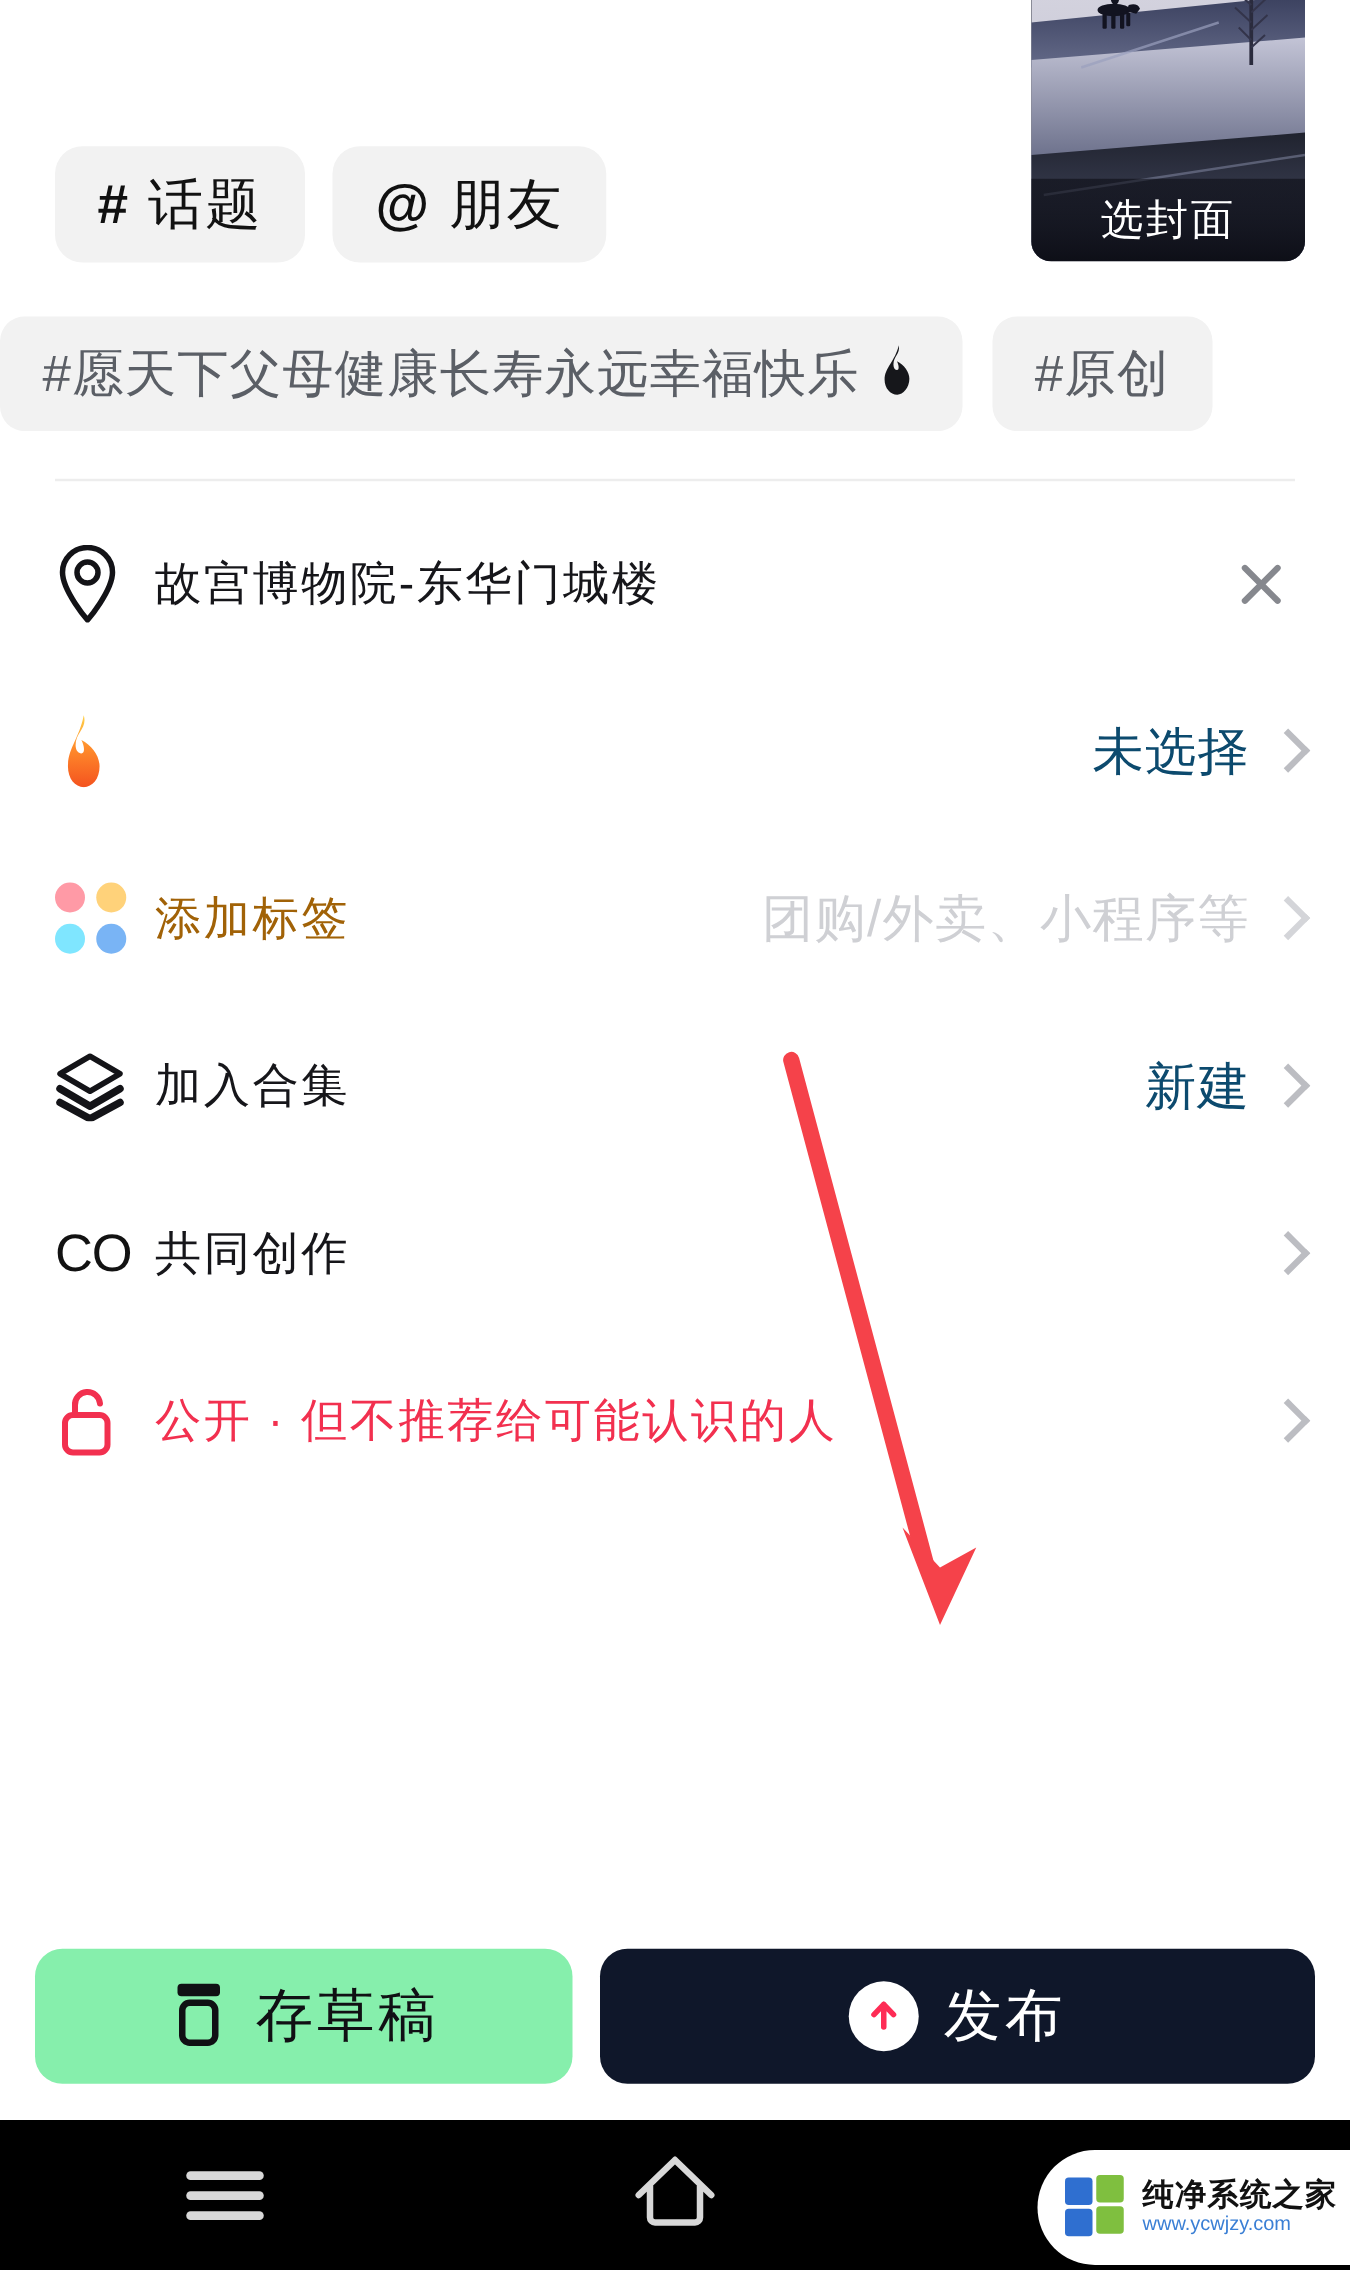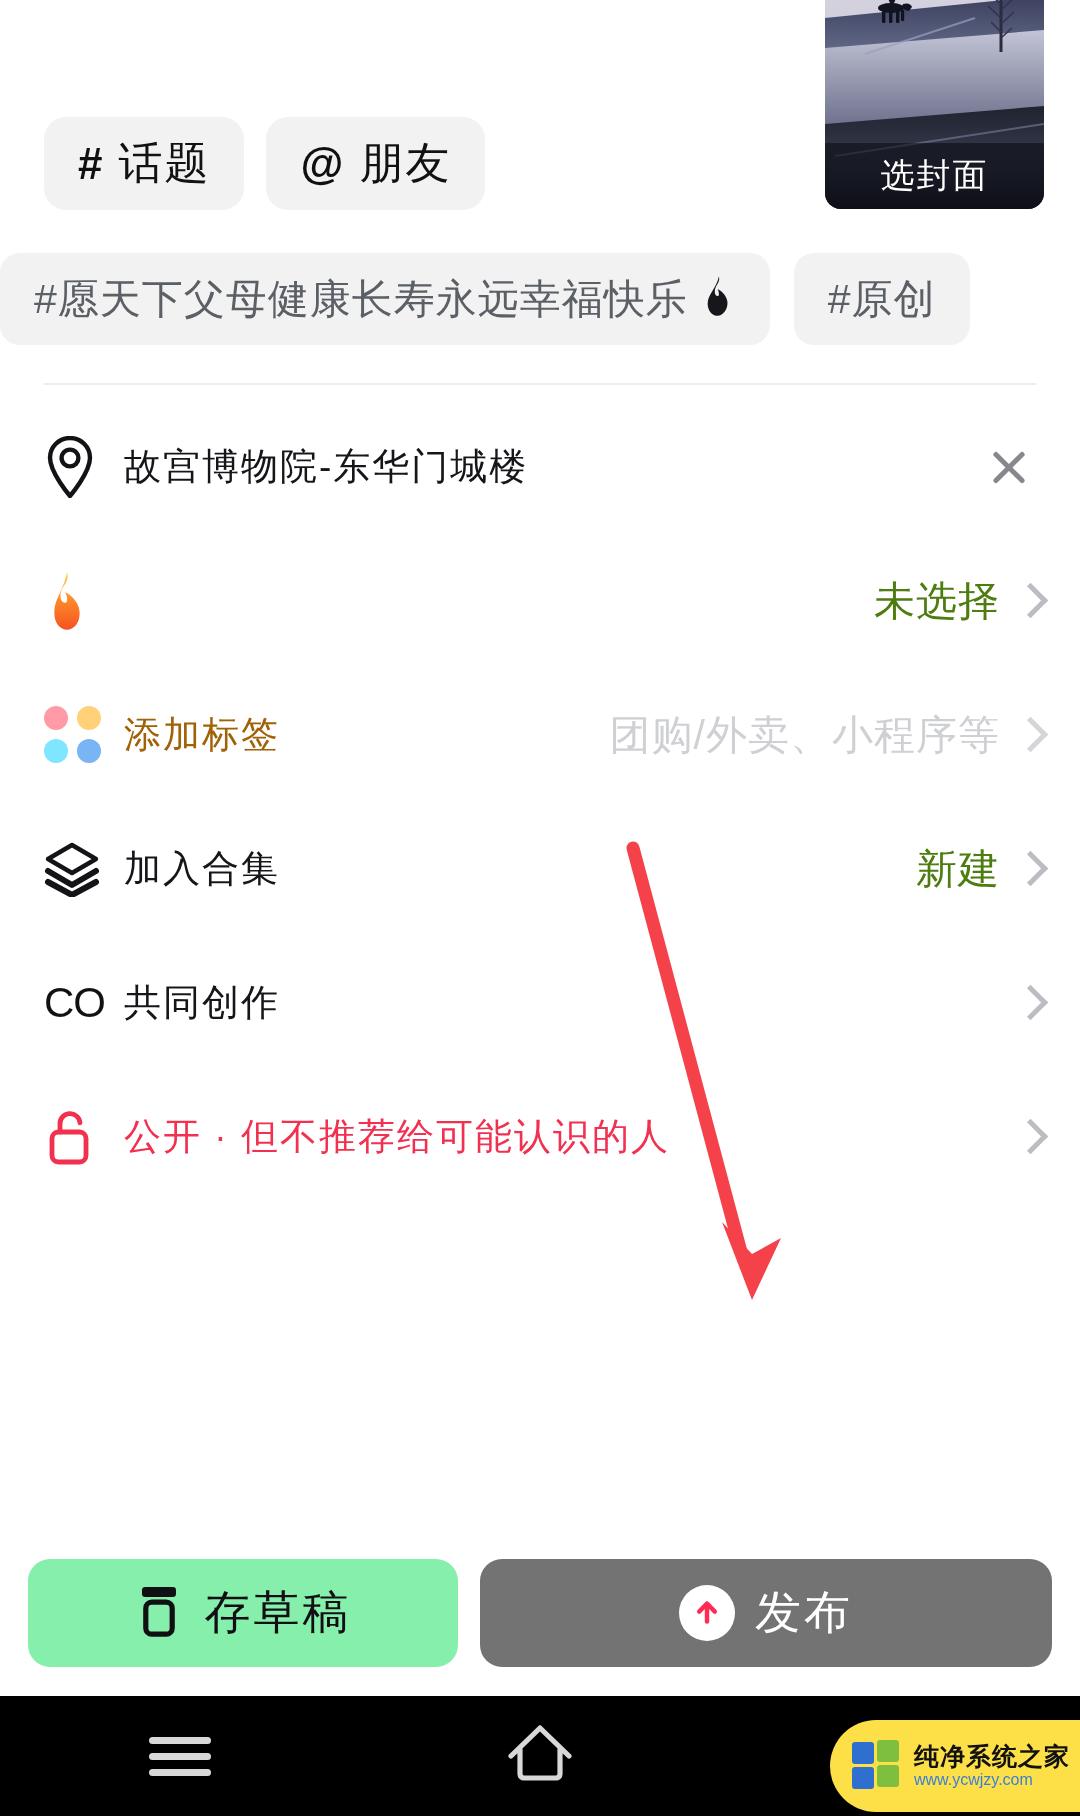--- a/index.html
+++ b/index.html
@@ -65,21 +65,21 @@
   .row-icon {
     width:80px; min-width:80px; display:flex; align-items:center;
     justify-content:flex-start;
   }
   .row-label { font-size:37px; color:#16161a; letter-spacing:2px; }
   .row-label.muted { color:#a16207; }
   .row-label.accent { color:#f2304f; }
   .row-right {
     margin-left:auto; display:flex; align-items:center; gap:18px;
   }
-  .row-value { font-size:41px; color:#4d7c0f; letter-spacing:1px; }
+  .row-value { font-size:41px; color:#0c4a6e; letter-spacing:1px; }
   .row-value.faint { color:#cfd0d4; }
   .chev { width:18px; height:33px; position:relative; }
   .chev::before{
     content:""; position:absolute; left:0; top:3px;
     width:20px; height:20px; border-right:5px solid #bcbdc2;
     border-top:5px solid #bcbdc2; transform:rotate(45deg);
   }
   .chev.faint::before { border-color:#d4d5d9; }
   .close-x {
     width:54px; height:54px; position:relative; cursor:pointer;
@@ -103,21 +103,21 @@
   .actions {
     position:absolute; left:0; right:0; bottom:120px; height:166px;
     display:flex; align-items:center; gap:22px; padding:0 28px;
   }
   .btn-draft {
     flex:0 0 430px; height:108px; background:#86efac; border-radius:22px;
     display:flex; align-items:center; justify-content:center; gap:22px;
   }
   .btn-draft .lbl { font-size:46px; color:#101014; letter-spacing:3px; }
   .btn-publish {
-    flex:1; height:108px; background:#737373; border-radius:22px;
+    flex:1; height:108px; background:#0f172a; border-radius:22px;
     display:flex; align-items:center; justify-content:center; gap:20px;
   }
   .btn-publish .lbl { font-size:46px; color:#fff; letter-spacing:3px; }
   .pub-circle {
     width:56px; height:56px; border-radius:50%; background:#fff;
     display:flex; align-items:center; justify-content:center;
   }
 
   
   .navbar {
@@ -125,21 +125,21 @@
     background:#000; display:flex; align-items:center;
   }
   .nav-btn { flex:1; display:flex; align-items:center; justify-content:center; }
   .hamburger { width:62px; }
   .hamburger i { display:block; height:7px; background:#d8d8d8;
     border-radius:4px; margin:9px 0; }
 
   
   .watermark {
     position:absolute; right:0; bottom:4px; width:250px; height:92px;
-    background:#fde047; border-radius:46px 0 0 46px;
+    background:#ffffff; border-radius:46px 0 0 46px;
     display:flex; align-items:center; gap:10px; padding-left:22px;
   }
   .wm-logo { width:52px; height:52px; position:relative; }
   .wm-logo span { position:absolute; width:22px; height:22px; border-radius:3px; }
   .wm-text { display:flex; flex-direction:column; line-height:1.15; }
   .wm-title { font-size:25px; color:#111; font-weight:bold; letter-spacing:1px; }
   .wm-url { font-size:16px; color:#3a7fd5; }
 
   
   .arrow-layer { position:absolute; inset:0; pointer-events:none; }

